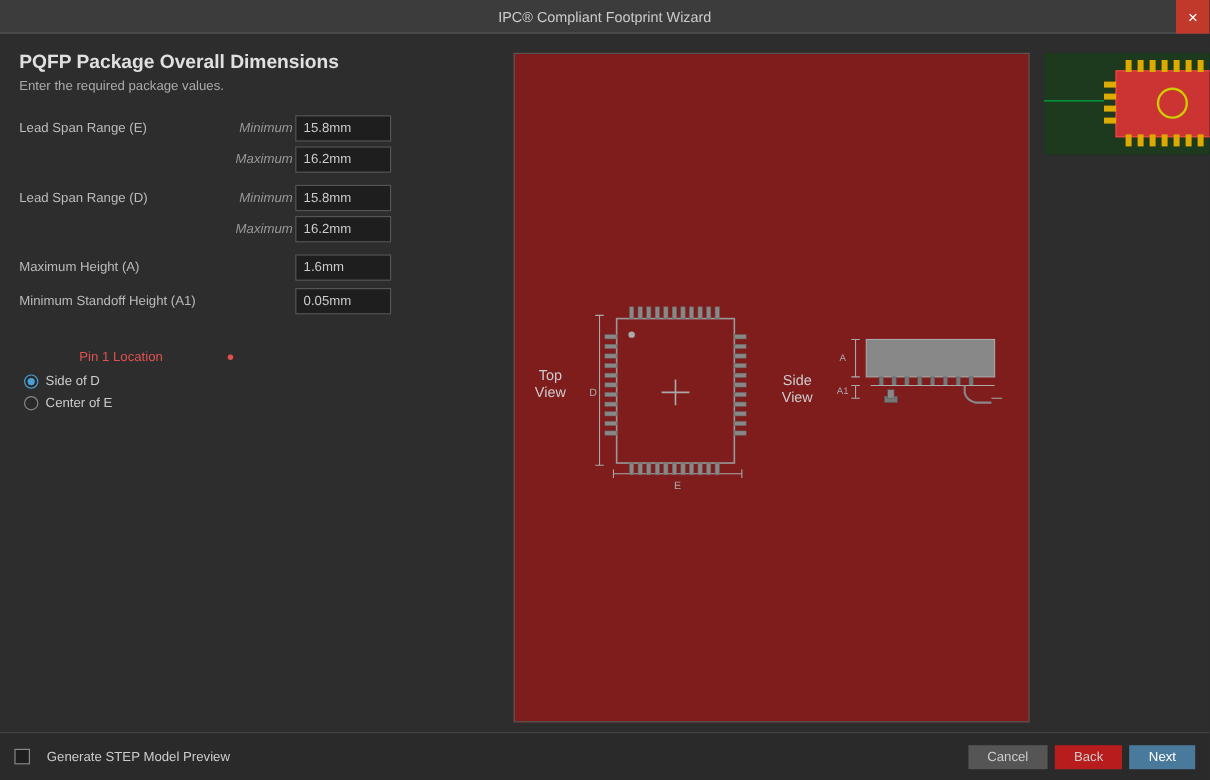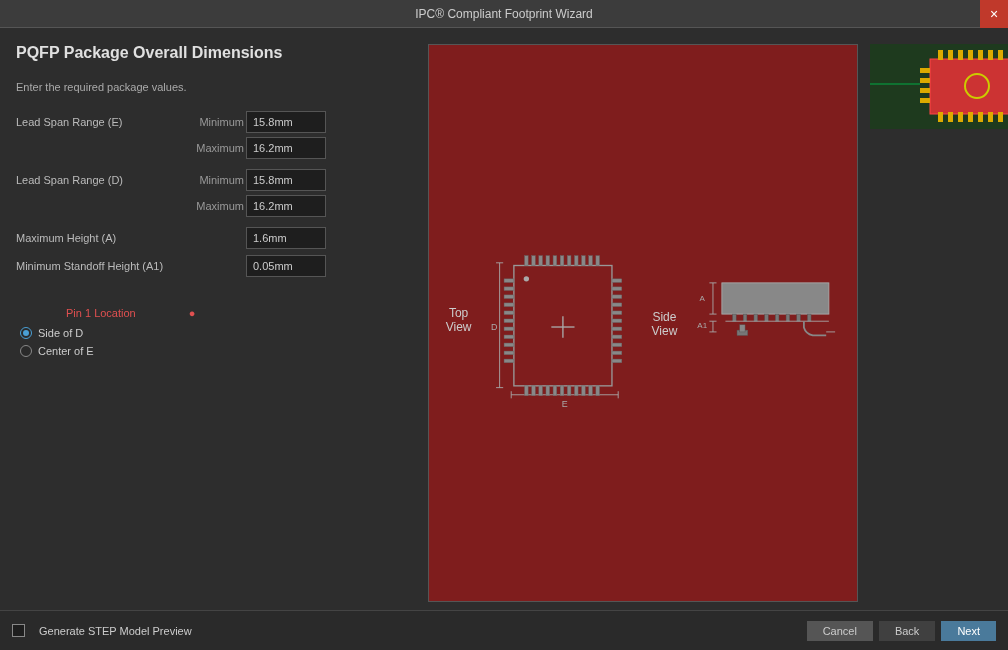--- a/index.html
+++ b/index.html
@@ -56,21 +56,21 @@
     .left-panel {
       flex: 0 0 400px;
       display: flex;
       flex-direction: column;
     }
 
     .page-title {
       font-size: 16px;
       color: #e0e0e0;
       font-weight: bold;
-      margin-bottom: 19px;
+      margin-bottom: 4px;
     }
     .page-subtitle {
       font-size: 11px;
       color: #aaaaaa;
       margin-bottom: 18px;
     }
 
     .form-section {
       flex: 1;
     }
@@ -86,20 +86,21 @@
       color: #bbbbbb;
       font-size: 11px;
     }
 
     .form-sublabel {
       flex: 0 0 60px;
       color: #999;
       font-size: 11px;
       text-align: right;
       padding-right: 2px;
+      font-style: italic;
     }
 
     .form-input {
       background: #1e1e1e;
       border: 1px solid #555;
       color: #cccccc;
       font-size: 11px;
       padding: 2px 6px;
       width: 80px;
       height: 22px;
@@ -275,21 +276,21 @@
       padding: 4px 16px;
       font-size: 11px;
       cursor: pointer;
       border: none;
       color: #cccccc;
     }
     .btn-cancel {
       background: #555;
     }
     .btn-back {
-      background: #404040;
+      background: #b91c1c;
     }
     .btn-next {
       background: #4a7a9b;
       color: #fff;
     }
   </style>
 </head>
 <body>
 
 <div class="title-bar">

